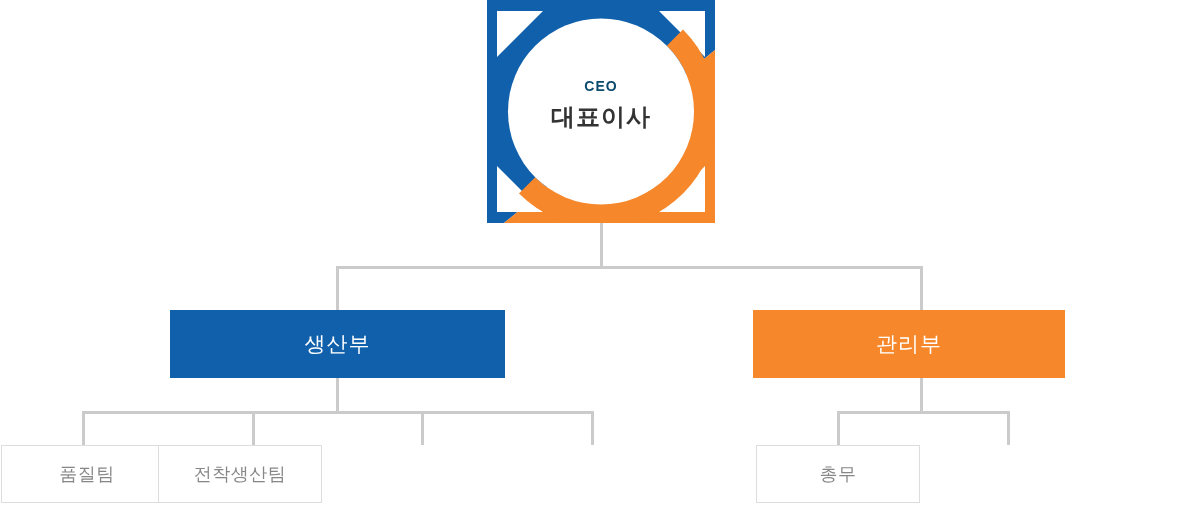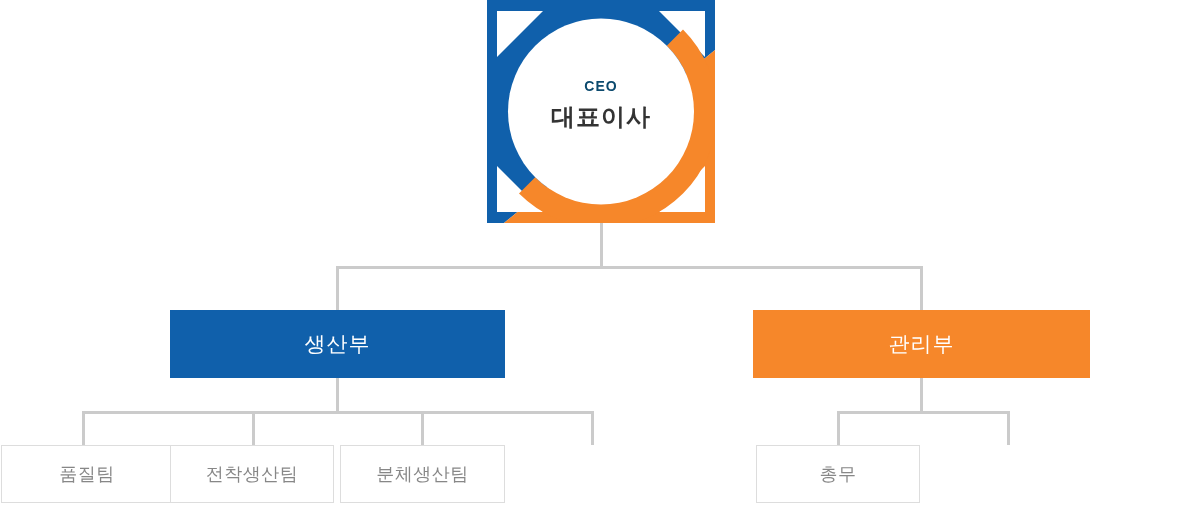--- a/index.html
+++ b/index.html
@@ -17,21 +17,21 @@
   .emblem-text{position:absolute;left:0;top:0;width:100%;height:100%;
     display:flex;flex-direction:column;align-items:center;justify-content:center;
     transform:translateY(-6px);pointer-events:none;}
   .ceo-en{color:#0c4a6e;font-size:14px;font-weight:bold;letter-spacing:1px;}
   .ceo-ko{color:#333333;font-size:24px;font-weight:bold;margin-top:7px;letter-spacing:1px;}
 
   
   .dept{position:absolute;top:310px;height:68px;display:flex;align-items:center;justify-content:center;
     color:#ffffff;font-size:21px;font-weight:normal;letter-spacing:1px;box-sizing:border-box;}
   .dept-blue{left:170px;width:335px;background:#1060ab;}
-  .dept-orange{left:753px;width:337px;background:#f6872a;text-align:right;}
+  .dept-orange{left:753px;width:312px;background:#f6872a;text-align:right;}
 
   
   .team{position:absolute;top:445px;height:58px;box-sizing:border-box;
     background:#ffffff;border:1px solid #dddddd;
     display:flex;align-items:center;justify-content:center;
     color:#878787;font-size:18px;letter-spacing:0.5px;}
 </style>
 </head>
 <body>
 
@@ -73,18 +73,17 @@
   <div class="vline" style="left:251.5px;top:411px;height:34px;"></div>
   <div class="vline" style="left:421px;top:411px;height:34px;"></div>
   <div class="vline" style="left:591px;top:411px;height:34px;"></div>
 
   <div class="vline" style="left:919.5px;top:378px;height:36px;"></div>
   <div class="hline" style="left:836.5px;top:411px;width:173px;"></div>
   <div class="vline" style="left:836.5px;top:411px;height:34px;"></div>
   <div class="vline" style="left:1006.5px;top:411px;height:34px;"></div>
 
   <div class="team" style="left:1px;width:172px;">품질팀</div>
-  <div class="team" style="left:170px;width:164px;">전착생산팀</div>
-  <div class="team" style="left:340px;width:165px;">분체생산팀</div>
+  <div class="team" style="left:158px;width:164px;">전착생산팀</div>
 
   <div class="team" style="left:756px;width:164px;">총무</div>
 
 </div>
 
 </body></html>

